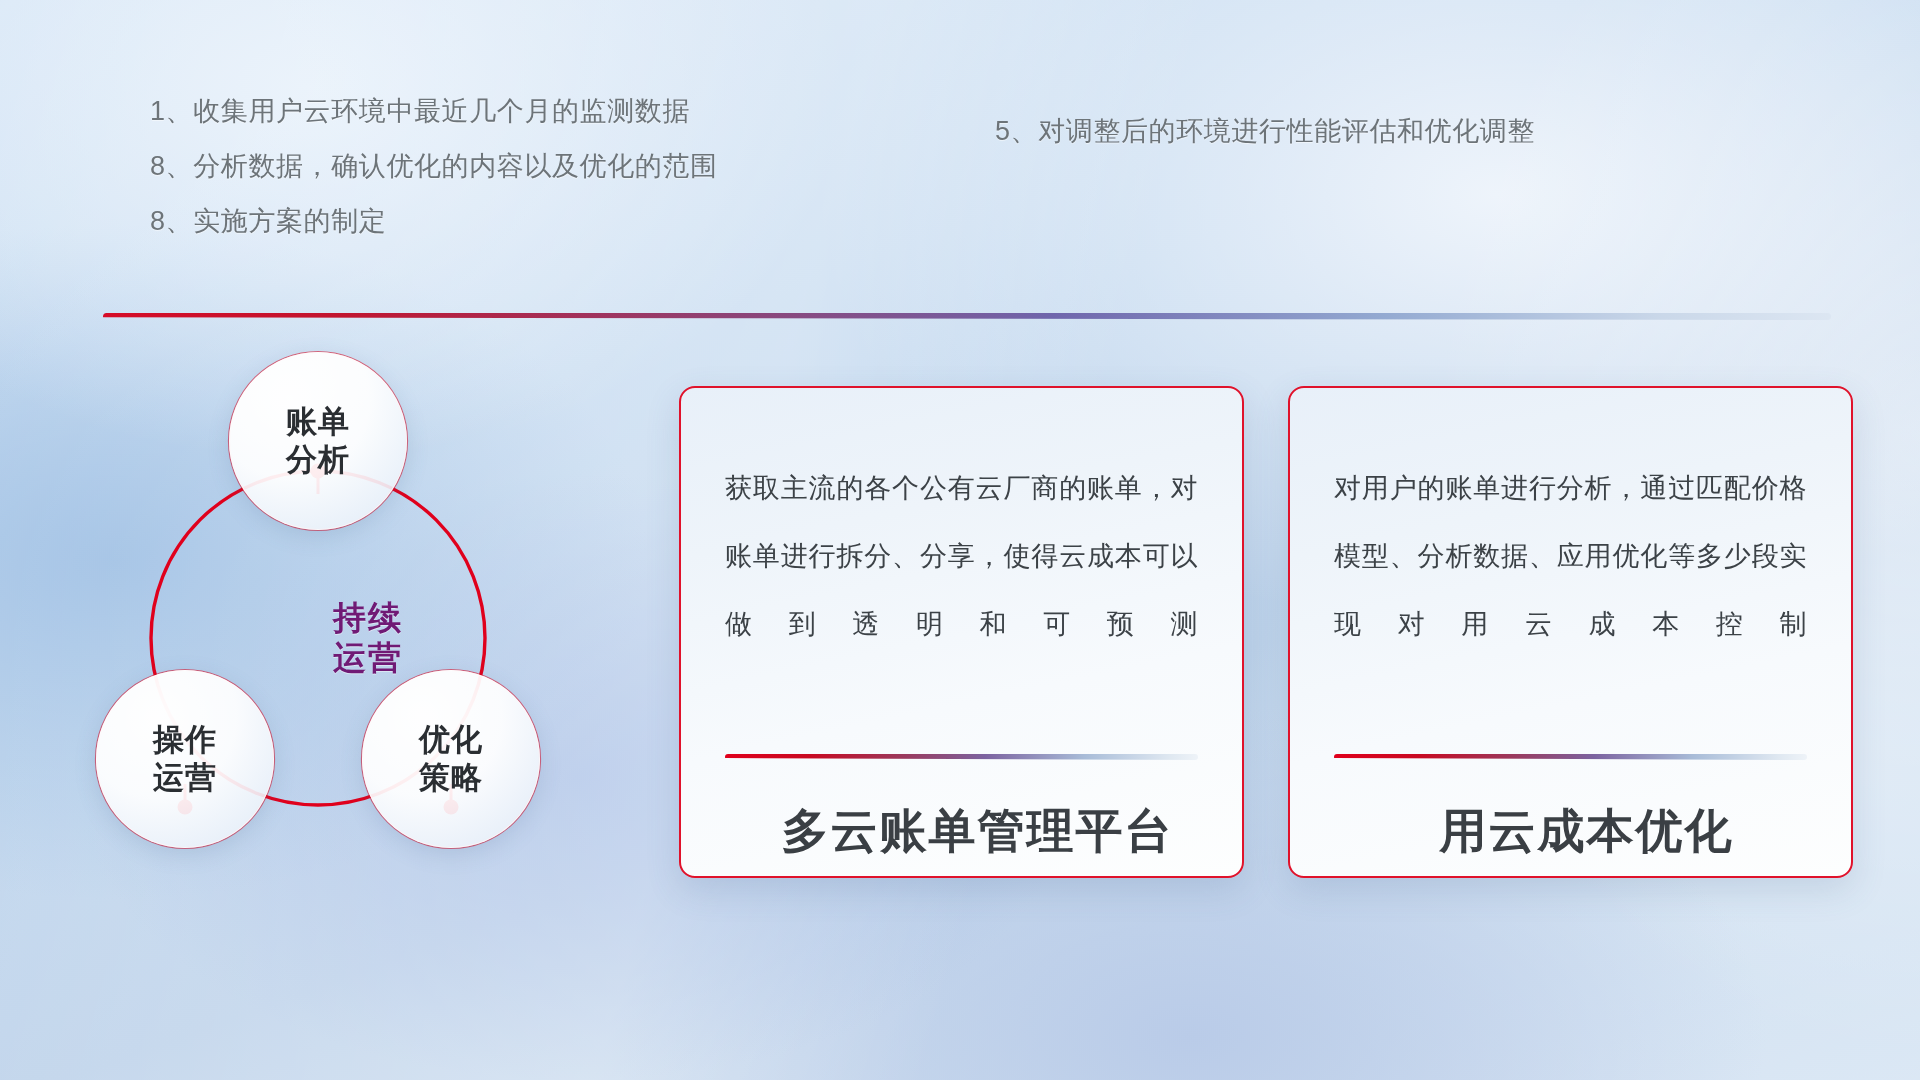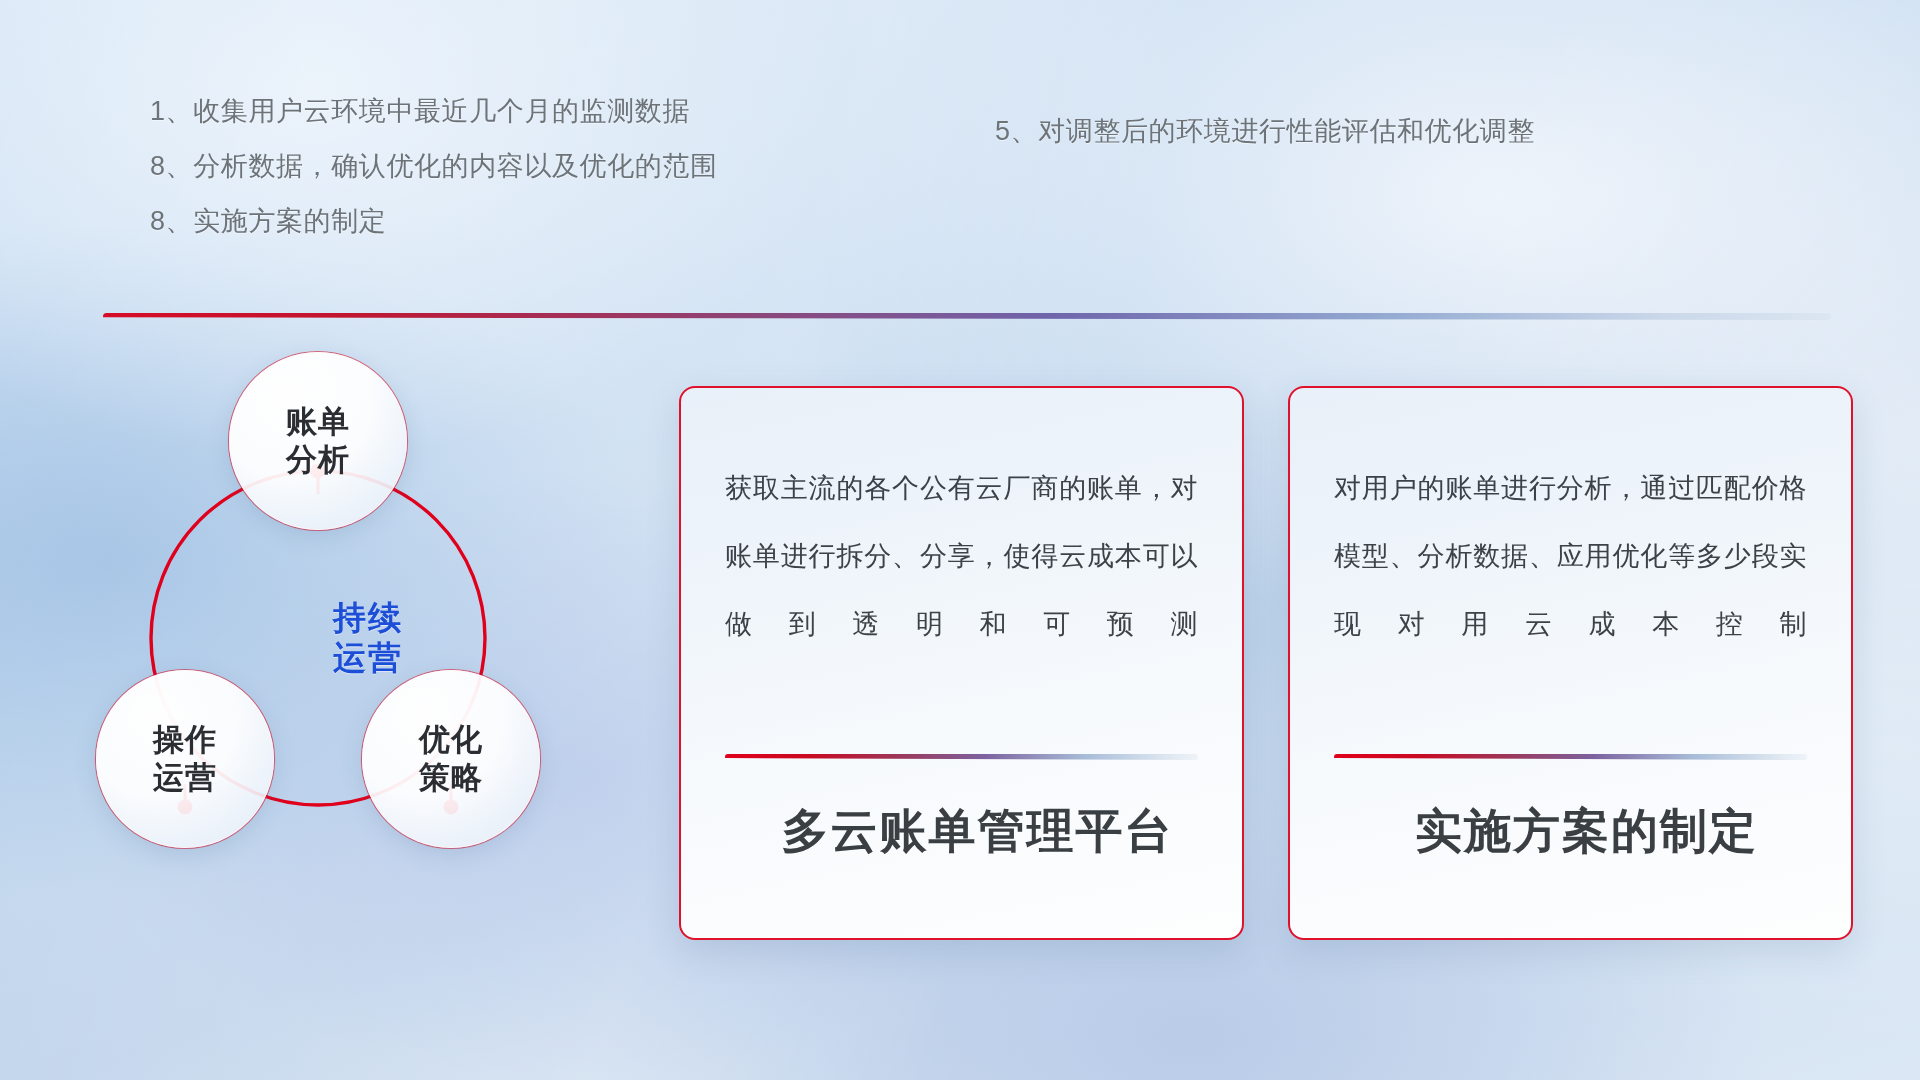--- a/index.html
+++ b/index.html
@@ -71,27 +71,27 @@
     white-space:pre-line;
   }
   .lobe-top{ left:133px; top:0px;   width:178px; height:178px; }
   .lobe-bl { left:0px;   top:318px; width:178px; height:178px; }
   .lobe-br { left:266px; top:318px; width:178px; height:178px; }
   .venn-center{
     position:absolute; left:172px; top:226px; width:200px; height:120px;
     display:flex; align-items:center; justify-content:center; text-align:center;
   }
   .venn-center-label{
-    font-size:33px; font-weight:800; color:#1d4ed8; line-height:1.2; letter-spacing:2px;
+    font-size:33px; font-weight:800; color:#701a75; line-height:1.2; letter-spacing:2px;
     white-space:pre-line; text-shadow:0 1px 0 rgba(255,255,255,.45);
   }
 
   
   .card{
-    position:absolute; top:386px; width:565px; height:554px;
+    position:absolute; top:386px; width:565px; height:492px;
     border-radius:16px;
     border:2px solid #e0122b;
     background:linear-gradient(168deg,#e8f0f9 0%, #eef4fa 28%, #f7fafd 62%, #fdfefe 100%);
     box-shadow:0 12px 34px rgba(70,100,140,.16);
     overflow:hidden;
   }
   .card-1{ left:679px; }
   .card-2{ left:1288px; }
   .card-inner{ position:absolute; inset:0; padding:66px 44px 0 44px; display:flex; flex-direction:column; }
   .card-body{
@@ -181,14 +181,14 @@
   </div>
   <div class="card-rule"></div>
   <div class="card-title">多云账单管理平台</div>
 </div>
 
 <div class="card card-2">
   <div class="card-inner">
     <div class="card-body">对用户的账单进行分析，通过匹配价格模型、分析数据、应用优化等多少段实现对用云成本控制</div>
   </div>
   <div class="card-rule"></div>
-  <div class="card-title">实施方案的制定</div>
+  <div class="card-title">用云成本优化</div>
 </div>
 
 </body></html>

